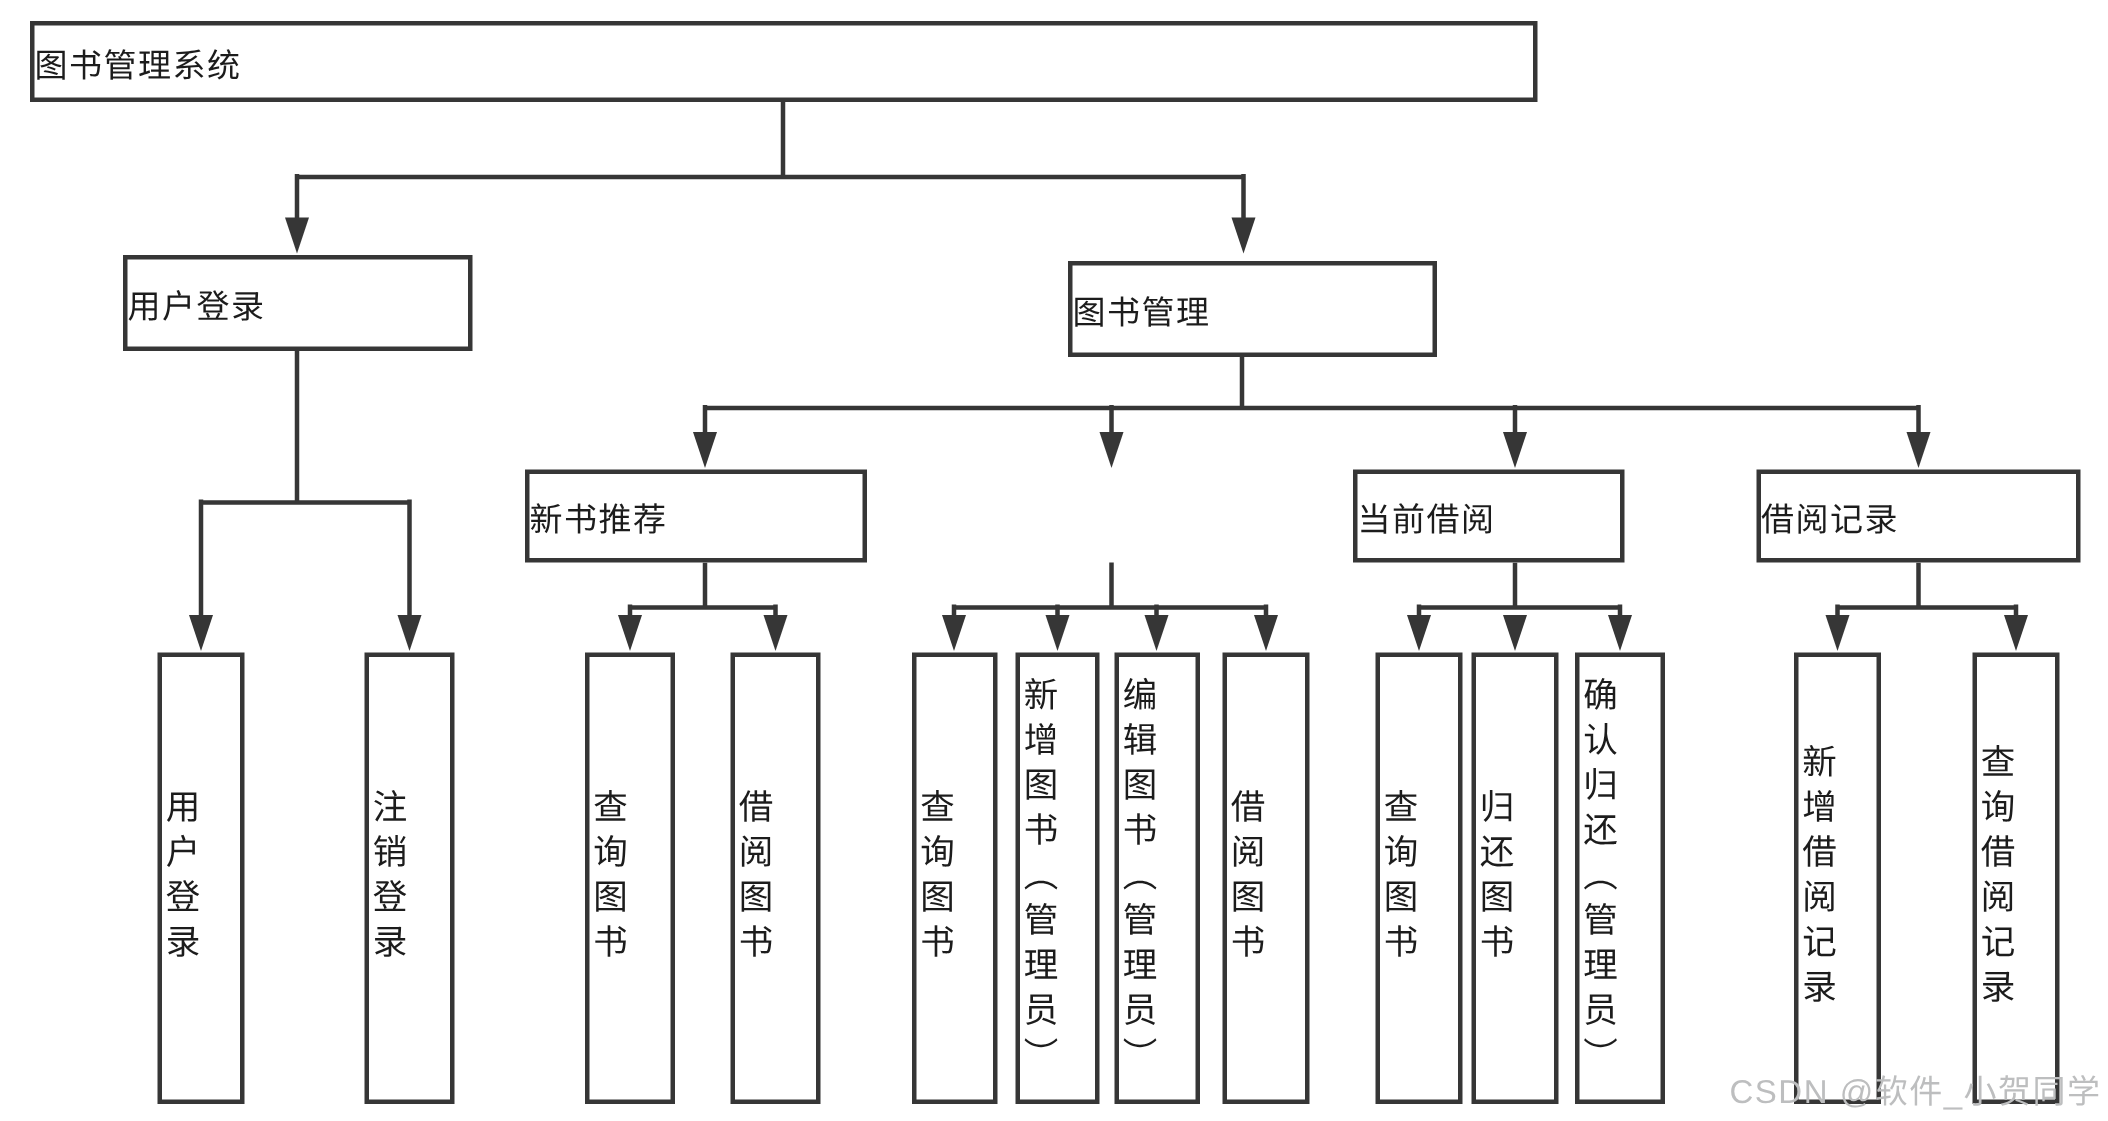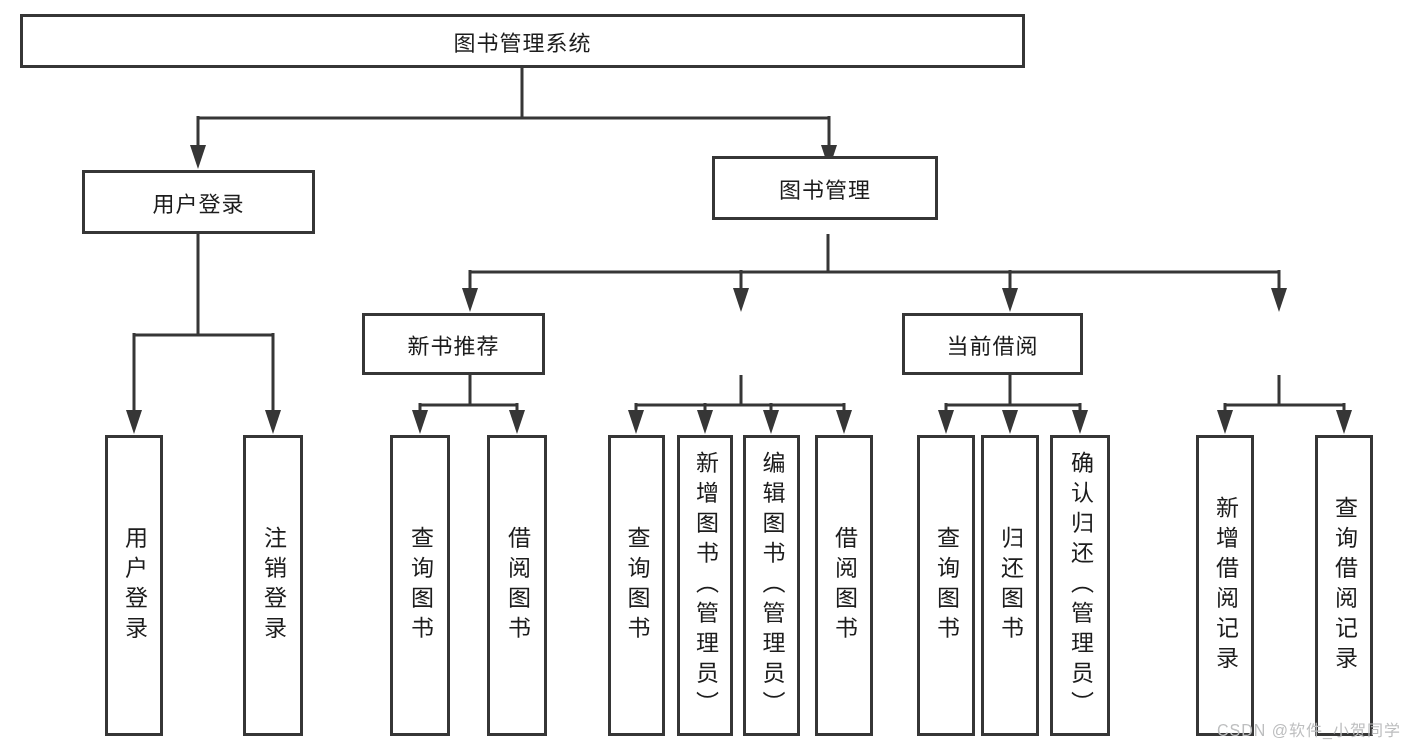--- a/index.html
+++ b/index.html
@@ -6,21 +6,21 @@
   .stage{
     position:relative;
     width:1405px;height:747px;
     background:#ffffff;
     font-family:"Liberation Sans","DejaVu Sans",sans-serif;
     overflow:hidden;
   }
   svg.connectors{position:absolute;left:0;top:0;width:1405px;height:747px;}
   .node{
     position:absolute;
-    display:flex;align-items:center;justify-content:center;
+    display:flex;align-items:center;justify-content:flex-start;
     border:3px solid #363636;
     background:#ffffff;
     color:#1c1c1c;
     box-sizing:border-box;
     text-align:center;
   }
   .node.h span{
     font-size:22px;
     letter-spacing:1px;
     white-space:nowrap;
@@ -28,21 +28,21 @@
   .node.v span{
     writing-mode:vertical-rl;
     text-orientation:mixed;
     font-size:23px;
     line-height:1;
     letter-spacing:7px;
   }
   .watermark{
     position:absolute;
     right:4px;bottom:6px;
-    font-size:16px;
+    font-size:22px;
     color:#bdbebf;
     letter-spacing:1px;
     z-index:5;
     white-space:nowrap;
     margin-top:31px;
   }
 </style>
 </head>
 <body>
 
@@ -77,29 +77,32 @@
       <polygon points="1336,410 1352,410 1344,434" fill="#363636" stroke="none"></polygon>
     </svg>
 
   <div class="node h" style="left:20px;top:14px;width:1005px;height:54px">
     <span>图书管理系统</span>
   </div>
 
   <div class="node h" style="left:82px;top:170px;width:233px;height:64px">
     <span>用户登录</span>
   </div>
-  <div class="node h" style="left:712px;top:156px;width:226px;height:64px">
+  <div class="node h" style="left:712px;top:174px;width:246px;height:64px">
     <span>图书管理</span>
   </div>
 
-  <div class="node h" style="left:362px;top:313px;width:183px;height:62px">
+  <div class="node h" style="left:350px;top:313px;width:228px;height:62px">
     <span>新书推荐</span>
   </div>
   <div class="node h" style="left:902px;top:313px;width:181px;height:62px">
     <span>当前借阅</span>
+  </div>
+  <div class="node h" style="left:1171px;top:313px;width:216px;height:62px">
+    <span>借阅记录</span>
   </div>
 
   <div class="node v" style="left:105px;top:435px;width:58px;height:301px">
     <span>用户登录</span>
   </div>
   <div class="node v" style="left:243px;top:435px;width:60px;height:301px">
     <span>注销登录</span>
   </div>
 
   <div class="node v" style="left:390px;top:435px;width:60px;height:301px">

